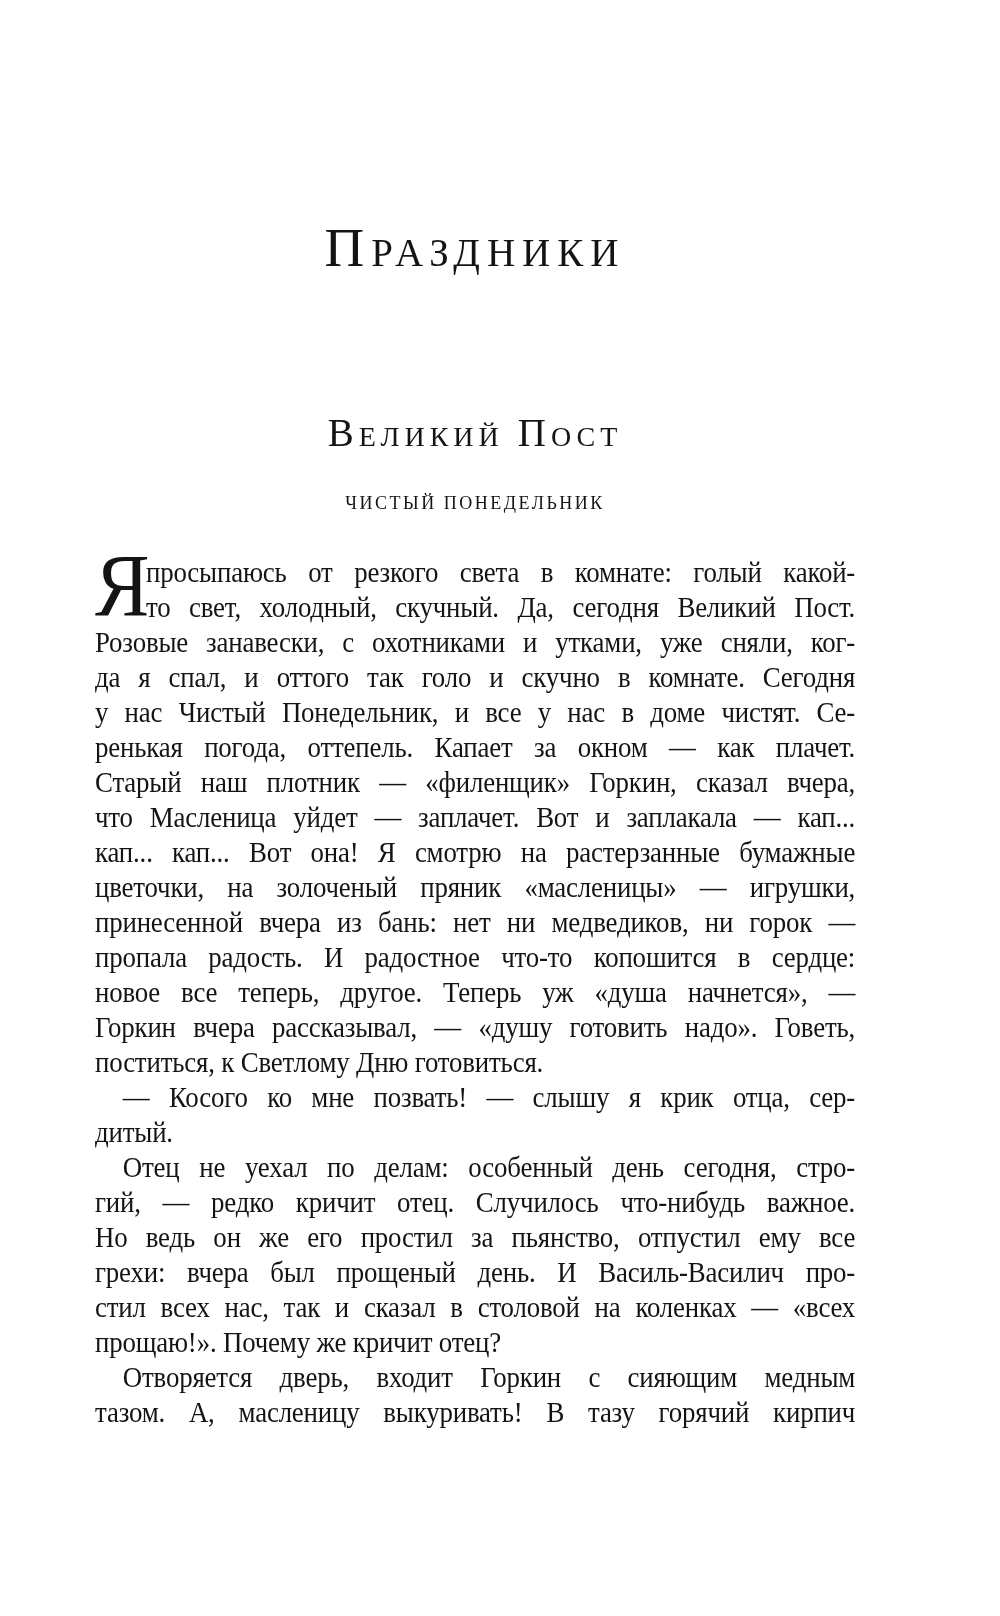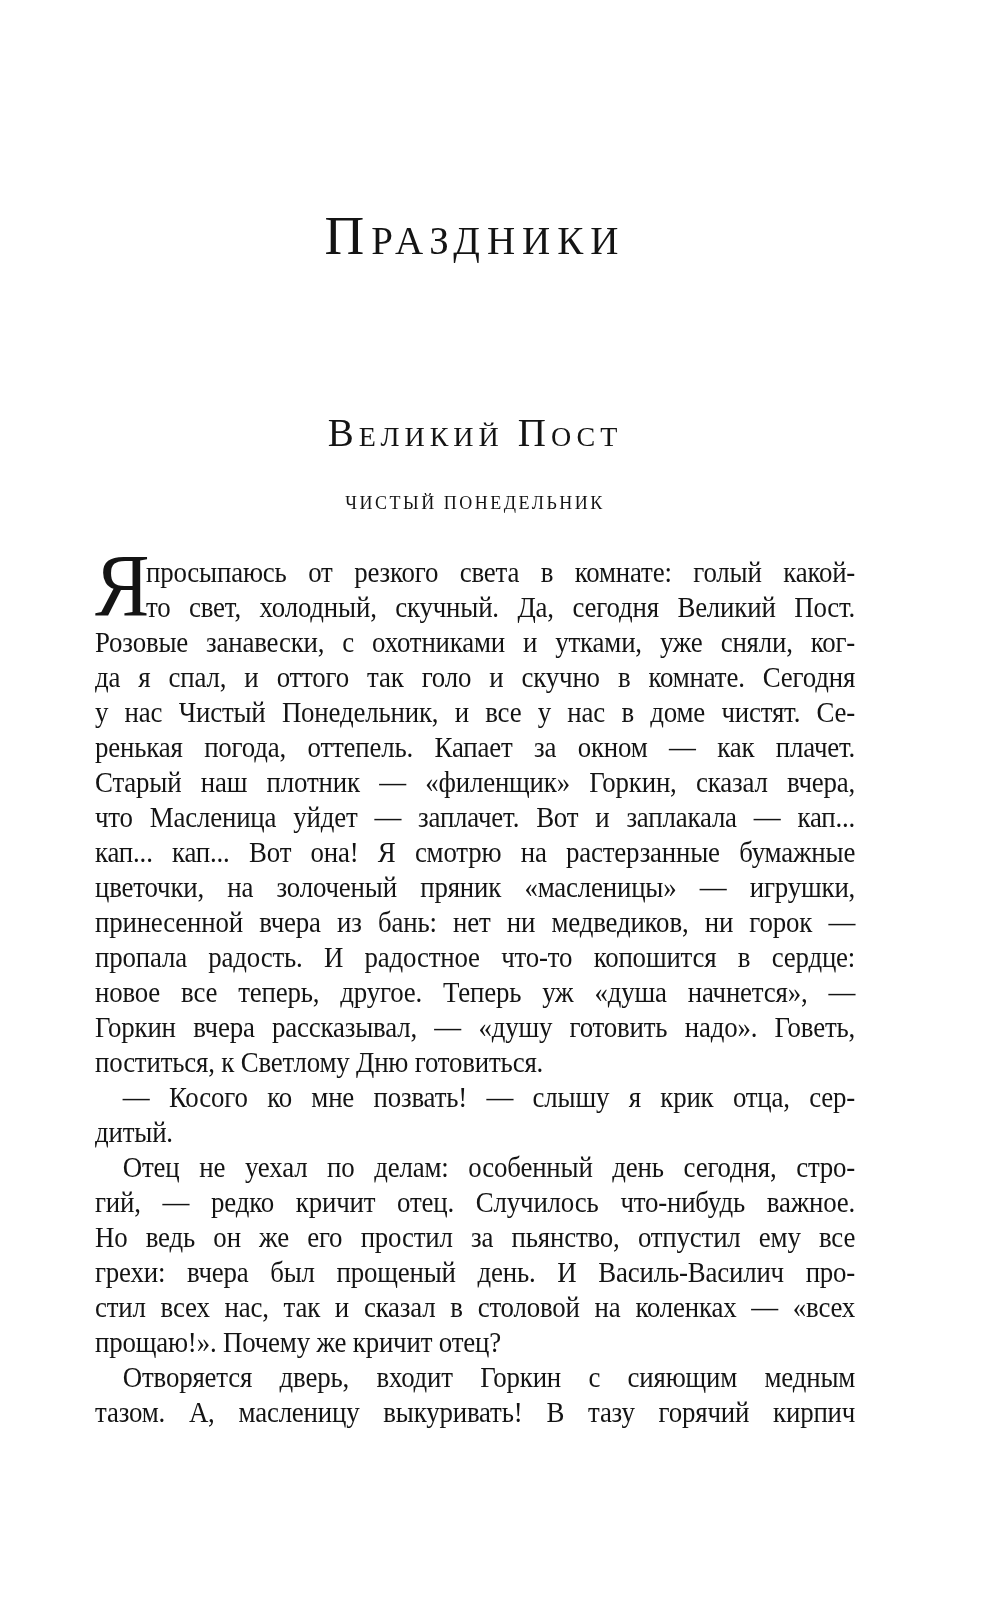--- a/index.html
+++ b/index.html
@@ -16,21 +16,21 @@
   }
 
   
   .heading {
     position: absolute;
     left: 95px;
     width: 760px;
     text-align: center;
     white-space: nowrap;
   }
-  .part-title { top: 208px; line-height: 56px; letter-spacing: 7px; }
+  .part-title { top: 220px; line-height: 56px; letter-spacing: 7px; }
   .part-title .initial { font-size: 55px; }
   .part-title .rest { font-size: 39px; text-transform: uppercase; }
 
   .chapter-title { top: 412px; line-height: 42px; letter-spacing: 5px; }
   .chapter-title .word { margin: 16px 7px; }
   .chapter-title .initial { font-size: 39px; }
   .chapter-title .rest { font-size: 28px; text-transform: uppercase; }
 
   .section-title {
     top: 488px;

